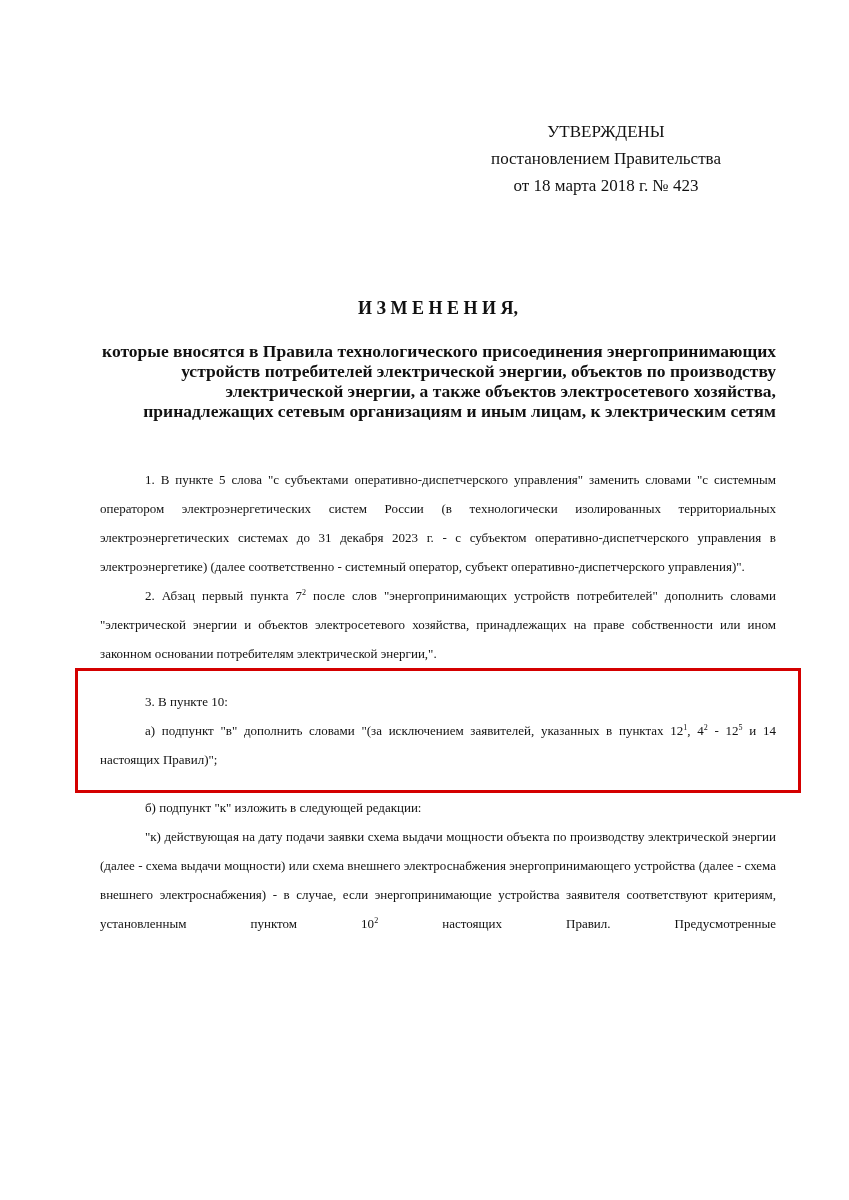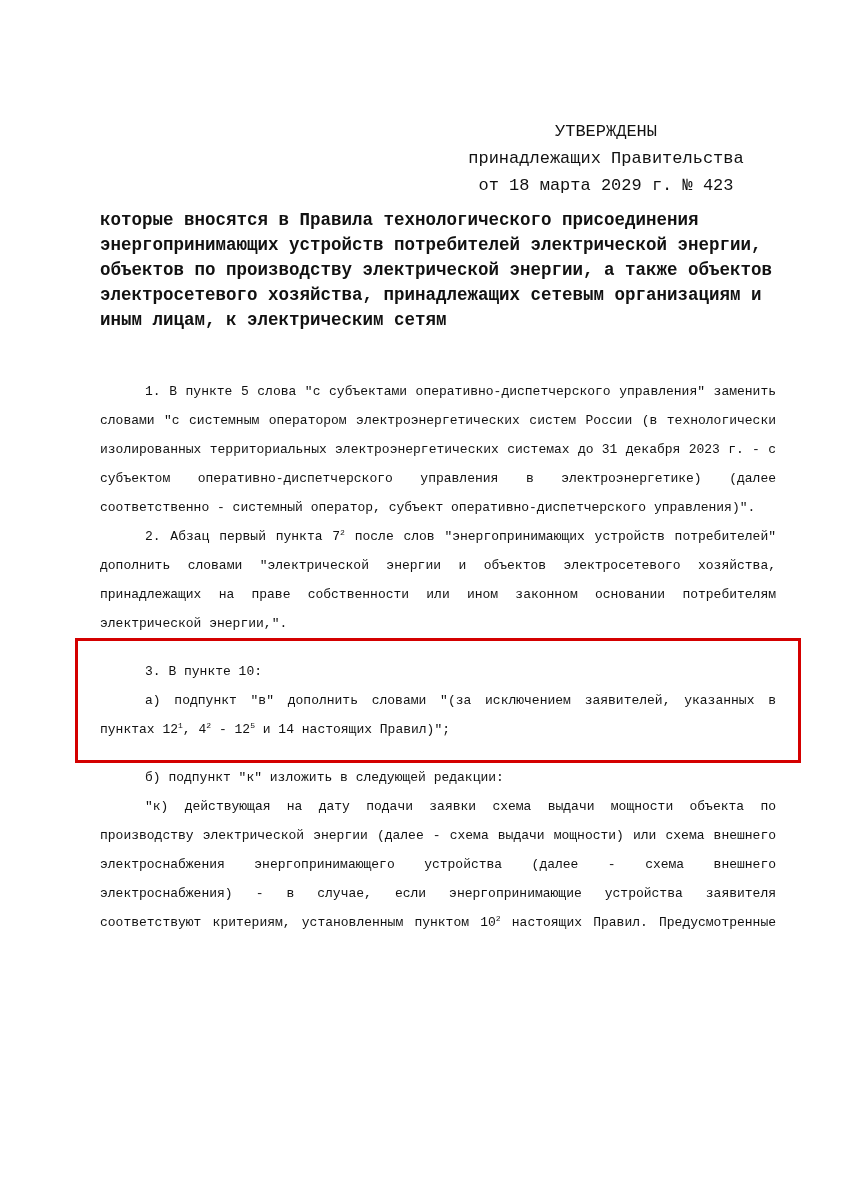--- a/index.html
+++ b/index.html
@@ -10,43 +10,42 @@
     overflow: hidden;
     font-family: "Liberation Serif", serif;
     color: #111111;
   }
   .page {
     position: relative;
     width: 849px;
     height: 1020px;
     padding: 118px 73px 0 100px;
     background: #ffffff;
-    font-family: Liberation Mono, monospace;
   }
   .approval {
     width: 300px;
     margin-left: auto;
     margin-right: 20px;
     text-align: center;
     font-size: 17px;
     line-height: 27px;
   }
   .doc-title {
     margin-top: 96px;
     text-align: center;
     font-size: 18px;
     font-weight: bold;
     line-height: 27px;
   }
   .doc-subtitle {
-    margin-top: 9px;
-    text-align: left;
+    margin-top: 19px;
+    text-align: right;
     font-size: 17.5px;
     font-weight: bold;
-    line-height: 25px;
+    line-height: 20px;
   }
   .doc-body {
     margin-top: 44px;
     font-size: 13px;
     line-height: 29px;
     text-align: justify;
   }
   .para {
     text-indent: 45px;
   }
@@ -64,24 +63,25 @@
     padding: 16px 22px;
   }
 </style>
 </head>
 <body>
 
 <div class="page">
 
   <div class="approval">
     <div>УТВЕРЖДЕНЫ</div>
-    <div>принадлежащих Правительства</div>
-    <div>от 18 марта 2029 г.  № 423</div>
+    <div>постановлением Правительства</div>
+    <div>от 18 марта 2018 г.  № 423</div>
   </div>
 
+  <div class="doc-title">И З М Е Н Е Н И Я,</div>
 
   <div class="doc-subtitle">которые вносятся в Правила технологического присоединения энергопринимающих устройств потребителей электрической энергии, объектов по производству электрической энергии, а также объектов электросетевого хозяйства, принадлежащих сетевым организациям и иным лицам, к электрическим сетям</div>
 
   <div class="doc-body">
       <p class="para"><span>1. В пункте 5 слова "с субъектами оперативно-диспетчерского управления" заменить словами "с системным оператором электроэнергетических систем России (в технологически изолированных территориальных электроэнергетических системах до 31 декабря 2023 г. - с субъектом оперативно-диспетчерского управления в электроэнергетике) (далее соответственно - системный оператор, субъект оперативно-диспетчерского управления)".</span></p>
       <p class="para"><span>2. Абзац первый пункта 7</span><sup>2</sup><span> после слов "энергопринимающих устройств потребителей" дополнить словами "электрической энергии и объектов электросетевого хозяйства, принадлежащих на праве собственности или ином законном основании потребителям электрической энергии,".</span></p>
       <div class="highlight-box" style="border-color: rgb(212, 0, 0);">
         <p class="para"><span>3. В пункте 10:</span></p>
         <p class="para"><span>а) подпункт "в" дополнить словами "(за исключением заявителей, указанных в пунктах 12</span><sup>1</sup><span>, 4</span><sup>2</sup><span> - 12</span><sup>5</sup><span> и 14 настоящих Правил)";</span></p>
       </div>

